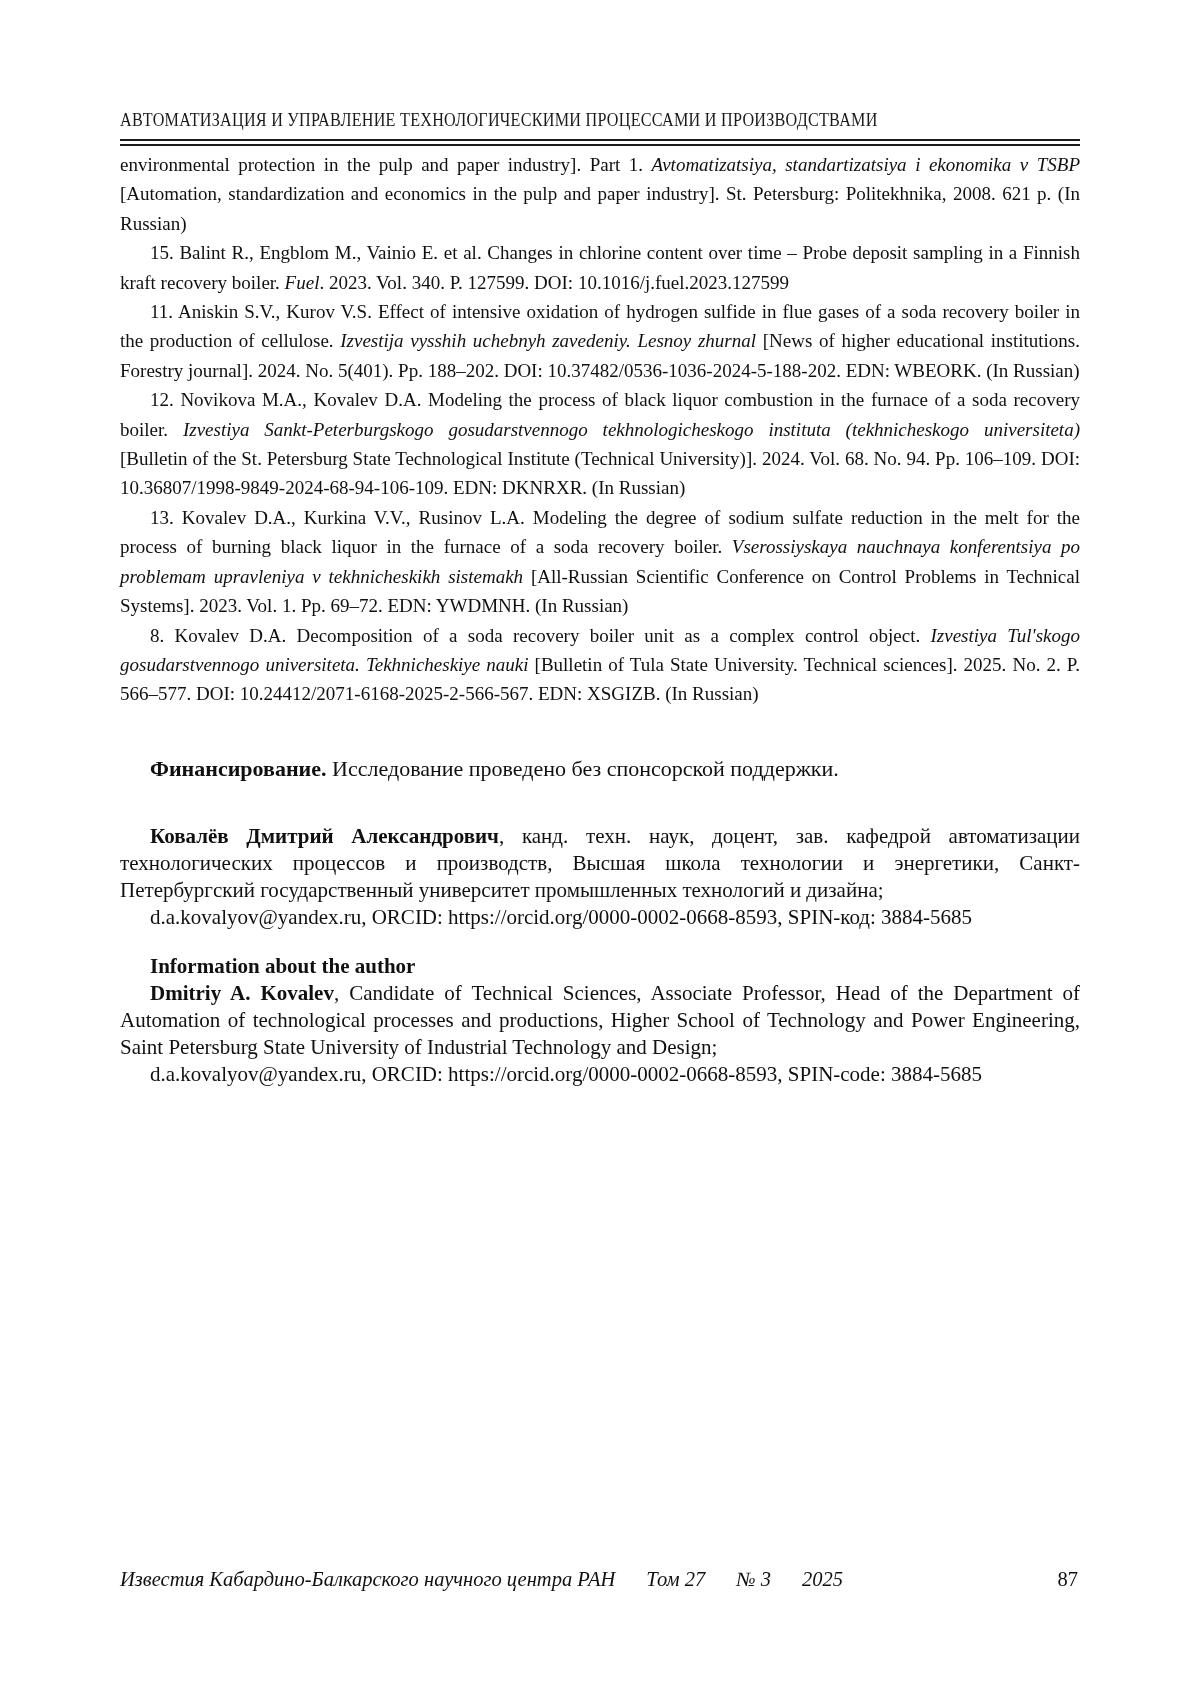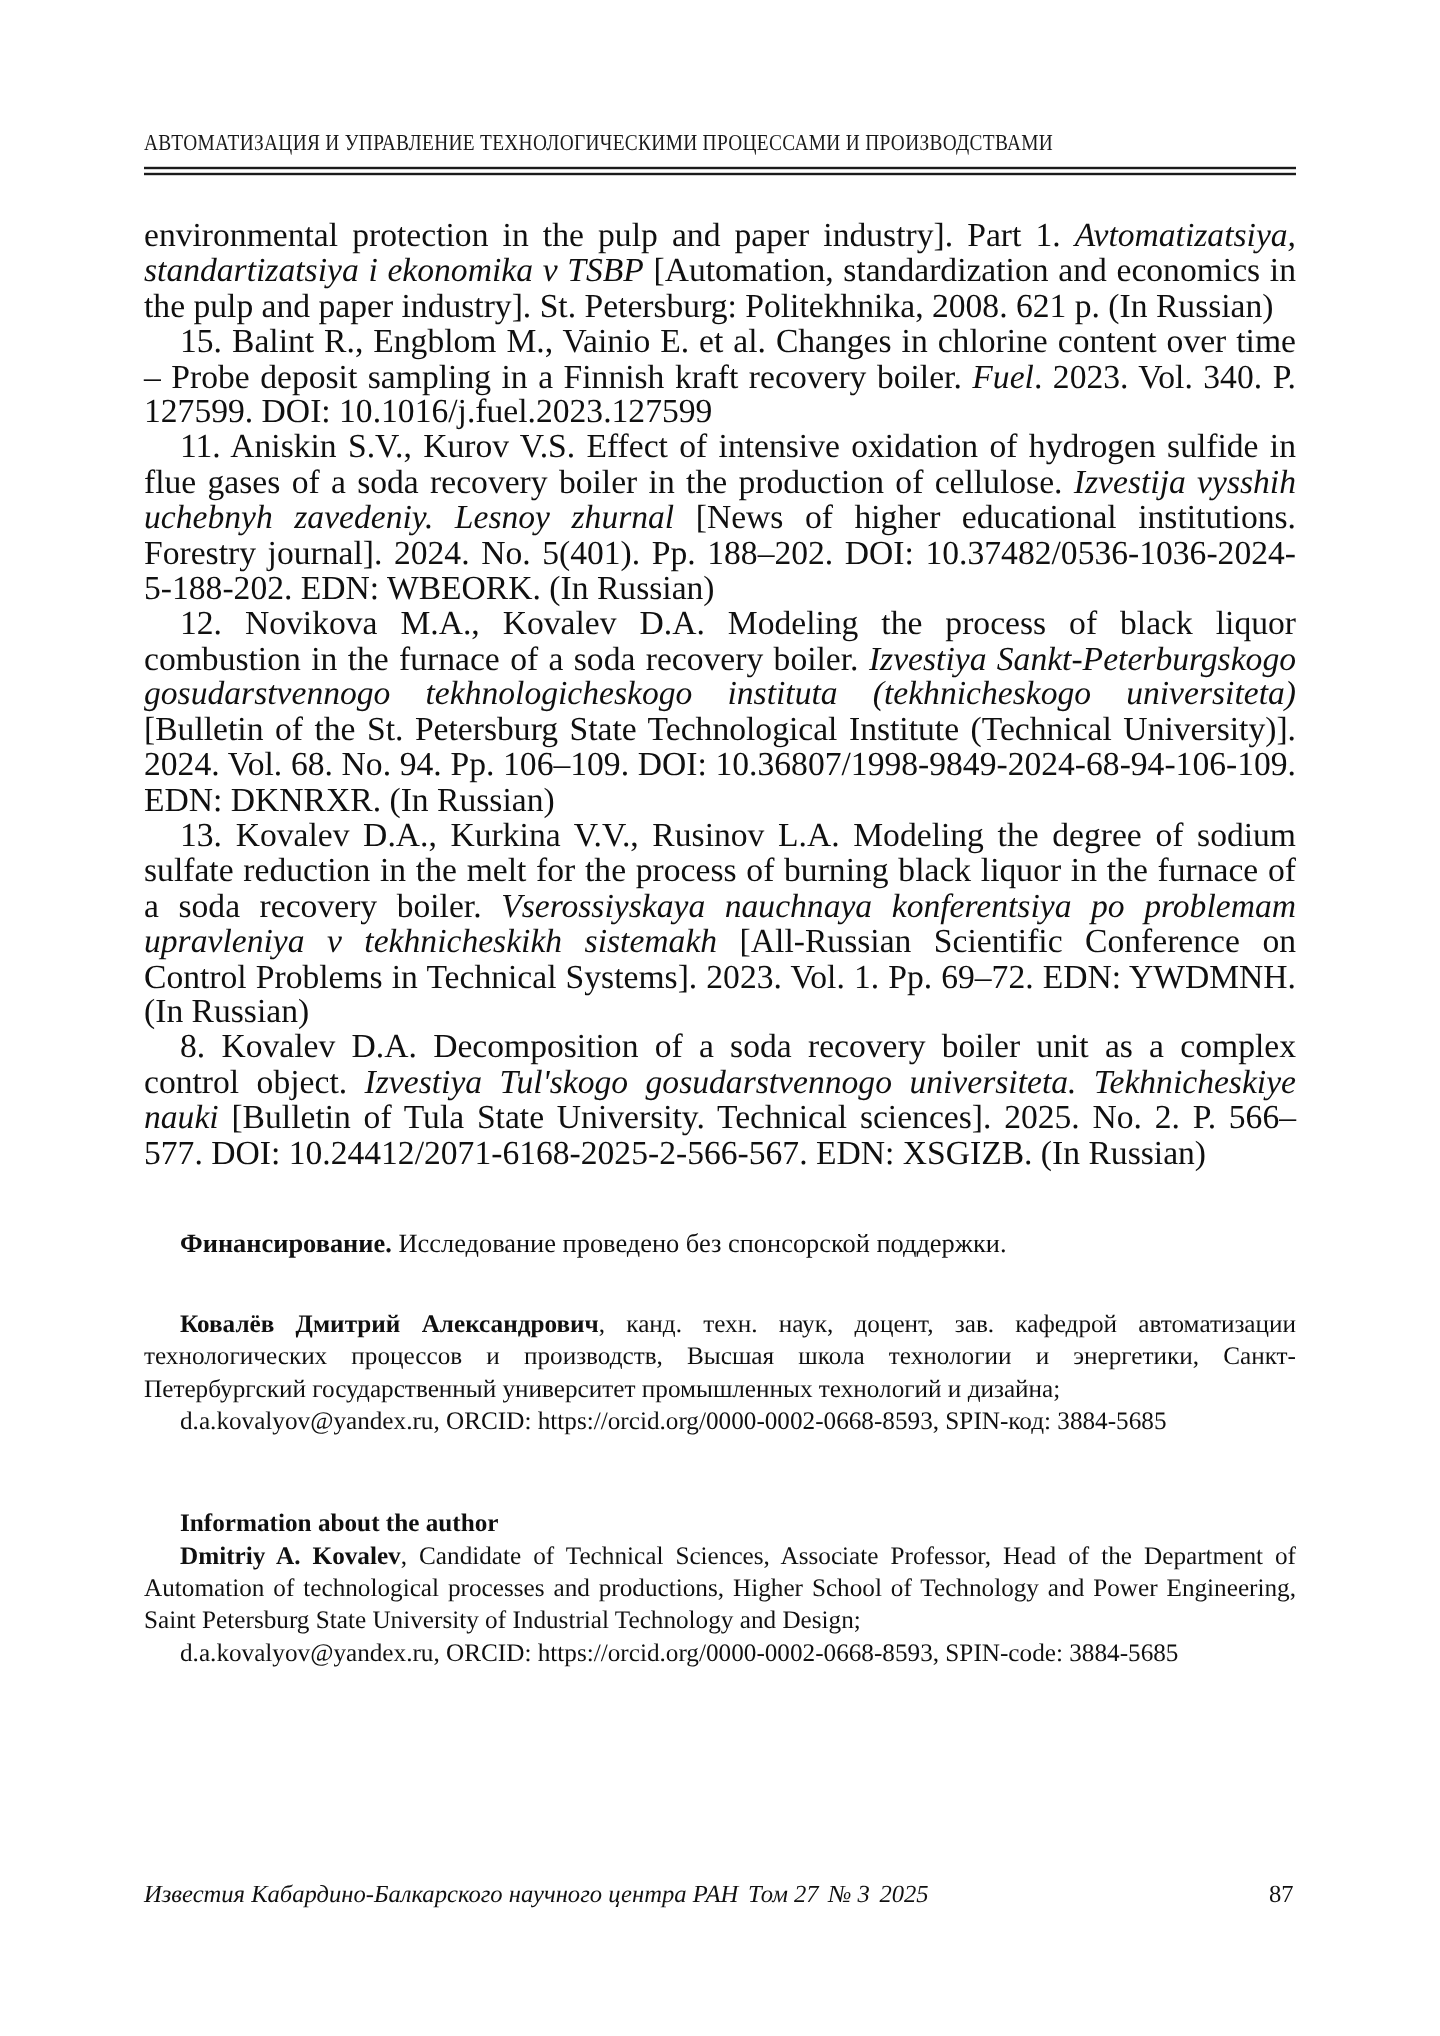--- a/index.html
+++ b/index.html
@@ -27,58 +27,58 @@
     transform-origin: left center;
     color: #1a1a1a;
   }
   .header-rule {
     margin-top: 8px;
     height: 3px;
     border-top: 2px solid #1b1b1b;
     border-bottom: 2px solid #1b1b1b;
   }
   .refs {
-    margin-top: 36px;
-    font-size: 28px;
+    margin-top: 4px;
+    font-size: 19px;
     line-height: 29.4px;
     text-align: justify;
   }
   .refs p { margin: 0; text-indent: 30px; }
   .refs p.cont { text-indent: 0; }
   .i { font-style: italic; }
   .b { font-weight: bold; }
   .funding {
     margin-top: 46px;
     font-size: 22px;
     line-height: 28px;
   }
   .funding p { margin: 0 0 8px 0; text-indent: 30px; }
   .author-sec { font-size: 21px; line-height: 27px; text-align: justify; }
   .author-ru { margin-top: 40px; }
-  .author-en { margin-top: 58px; }
+  .author-en { margin-top: 22px; }
   .sec-heading {
     font-weight: bold;
     margin: 0 0 16px 0;
     text-indent: 30px;
     text-align: left;
   }
   .author-sec p { margin: 0; text-indent: 30px; }
   .page-footer {
     position: absolute;
     left: 120px;
     right: 122px;
     top: 1568px;
     display: flex;
     justify-content: space-between;
     align-items: baseline;
     font-size: 20.5px;
   }
   .footer-left {
     display: flex;
-    gap: 8px;
+    gap: 31px;
     font-style: italic;
     white-space: pre;
   }
   .page-num { font-style: normal; }
 </style>
 </head>
 <body>
 
 <div class="content">
 

